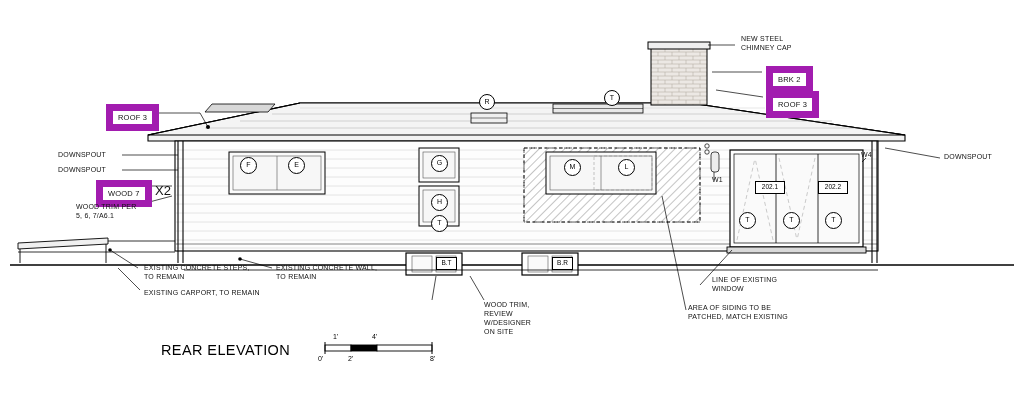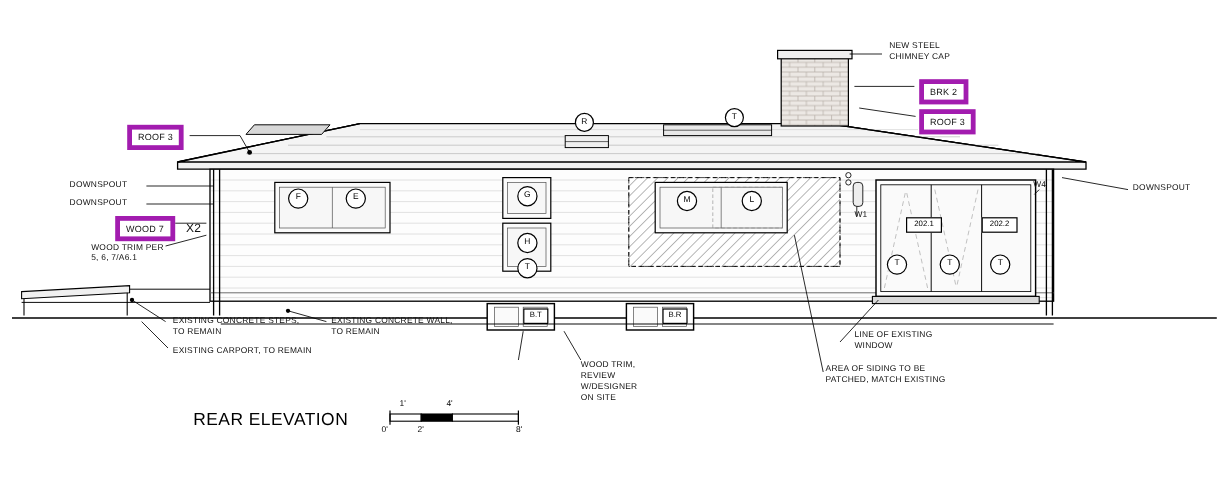--- a/index.html
+++ b/index.html
@@ -18,21 +18,21 @@
   }
   .lbl {
     position: absolute;
     font-size: 7px;
     line-height: 9px;
     letter-spacing: 0.2px;
     color: #111;
     white-space: pre;
   }
   .lbl.box {
-    border: 4px solid #a21caf;
+    border: 7px solid #a21caf;
     padding: 2px 5px;
     background: #fff;
     font-size: 7.5px;
     line-height: 9px;
   }
   svg.overlay {
     position: absolute;
     left: 0;
     top: 0;
     width: 1024px;
@@ -235,21 +235,21 @@
 CHIMNEY CAP</div>
   <div class="lbl box" style="left:766px; top:66px;">BRK 2</div>
   <div class="lbl box" style="left:766px; top:91px;">ROOF 3</div>
   <div class="lbl box" style="left:106px; top:104px;">ROOF 3</div>
 
   <div class="lbl" style="left:58px; top:150px;">DOWNSPOUT</div>
   <div class="lbl" style="left:58px; top:165px;">DOWNSPOUT</div>
   <div class="lbl" style="left:944px; top:152px;">DOWNSPOUT</div>
 
   <div class="lbl box" style="left:96px; top:180px;">WOOD 7</div>
-  <div class="lbl" style="left:155px; top:186px; font-size:10px;text-align:right;">X2</div>
+  <div class="lbl" style="left:155px; top:186px; font-size:13px;text-align:right;">X2</div>
   <div class="lbl" style="left:76px; top:202px;">WOOD TRIM PER
 5, 6, 7/A6.1</div>
 
   <div class="lbl" style="left:861px; top:150px;">W4</div>
   <div class="lbl" style="left:712px; top:175px;">W1</div>
 
   <div class="lbl" style="left:144px; top:263px;">EXISTING CONCRETE STEPS,
 TO REMAIN</div>
   <div class="lbl" style="left:144px; top:288px;">EXISTING CARPORT, TO REMAIN</div>
   <div class="lbl" style="left:276px; top:263px;">EXISTING CONCRETE WALL,

